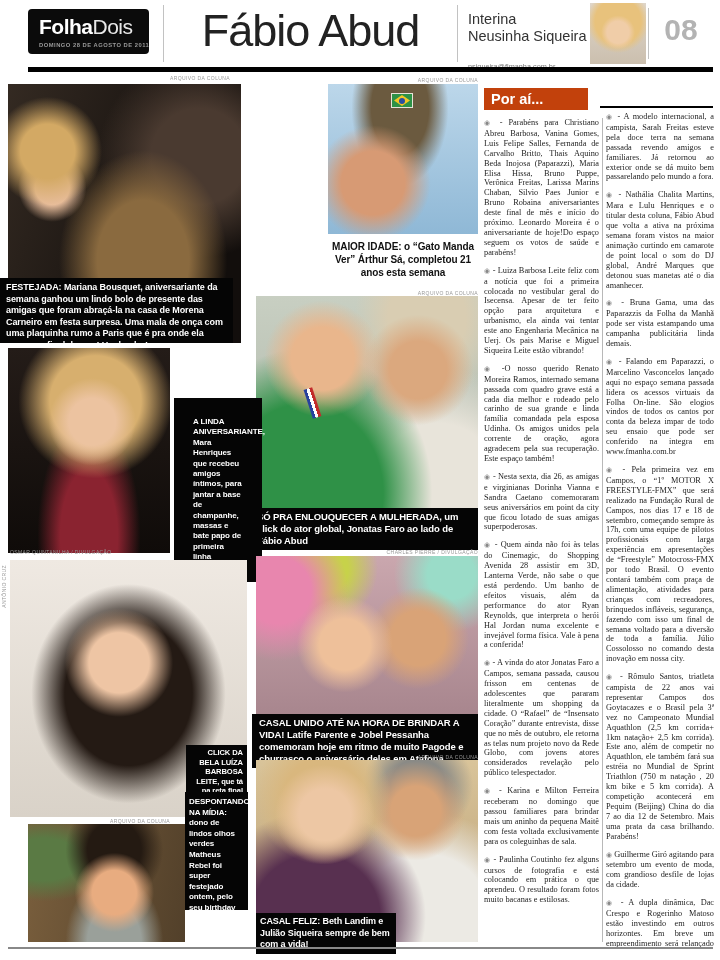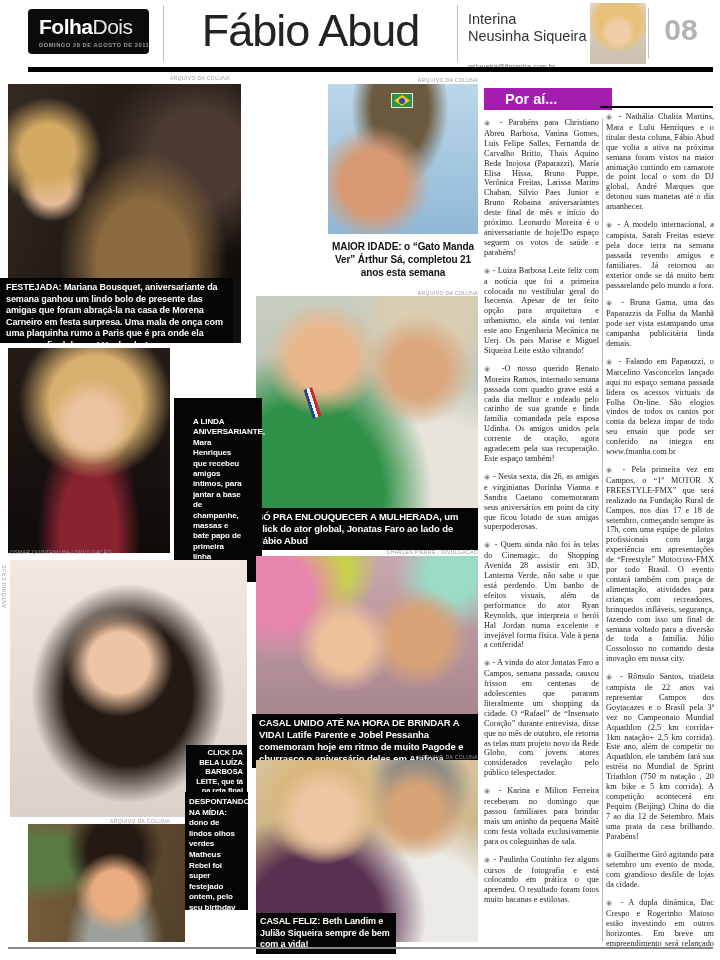--- a/index.html
+++ b/index.html
@@ -95,22 +95,22 @@
   #cap-jonatas{left:252px;top:508px;width:226px;font-size:9.5px;line-height:12px;padding:3px 5px;}
   #cap-latife{left:252px;top:714px;width:226px;font-size:9.5px;line-height:12px;padding:3px 7px;}
   #cap-luiza{left:186px;top:745px;width:61px;height:72px;text-align:right;font-size:7.6px;line-height:9.5px;padding:3px 4px;}
   #cap-matheus{left:185px;top:792px;width:63px;height:118px;font-size:8px;line-height:10.6px;padding:5px 4px;}
   #cap-beth{left:256px;top:913px;width:140px;font-size:9px;line-height:11.5px;padding:3px 4px;}
   .credit{position:absolute;font-size:5px;color:#999;letter-spacing:.4px;white-space:nowrap;}
   .credit-v{position:absolute;left:1px;top:565px;font-size:5px;color:#999;letter-spacing:.4px;
             writing-mode:vertical-rl;transform:rotate(180deg);}
 
   
-  .porai-box{left:484px;top:88px;width:128px;height:22px;background:#a21caf;color:#fff;
-             font-size:14.5px;font-weight:bold;line-height:22px;padding-left:21px;box-sizing:border-box;}
+  .porai-box{left:484px;top:88px;width:104px;height:22px;background:#c2410c;color:#fff;
+             font-size:14.5px;font-weight:bold;line-height:22px;padding-left:7px;box-sizing:border-box;}
   .porai-line{left:600px;top:106px;width:113px;height:2px;background:#000;}
   .col{position:absolute;font-family:"Liberation Serif",serif;font-size:8.3px;line-height:9.9px;
        color:#1d1d1d;text-align:justify;overflow:hidden;}
   #col1{left:484px;top:118px;width:115px;height:830px;}
   #col2{left:606px;top:112px;width:108px;height:836px;}
   .col p{margin:0 0 8px 0;}
   .bullet{color:#888;font-size:7px;font-family:"DejaVu Sans",sans-serif;}
   .col-divider{left:602px;top:118px;width:1px;height:824px;background:#b8b8b8;}
   .bottom-rule{left:8px;top:947px;width:705px;height:2px;background:#888;}
 </style>
@@ -186,22 +186,22 @@
     <p><span class="bullet">◉</span> <span>- Nesta sexta, dia 26, as amigas e virginianas Dorinha Vianna e Sandra Caetano comemoraram seus aniversários em point da city que ficou lotado de suas amigas superpoderosas.</span></p>
     <p><span class="bullet">◉</span> <span>- Quem ainda não foi às telas do Cinemagic, do Shopping Avenida 28 assistir em 3D, Lanterna Verde, não sabe o que está perdendo. Um banho de efeitos visuais, além da performance do ator Ryan Reynolds, que interpreta o herói Hal Jordan numa excelente e invejável forma física. Vale à pena a conferida!</span></p>
     <p><span class="bullet">◉</span> <span>- A vinda do ator Jonatas Faro a Campos, semana passada, causou frisson em centenas de adolescentes que pararam literalmente um shopping da cidade. O “Rafael” de “Insensato Coração” durante entrevista, disse que no mês de outubro, ele retorna as telas num projeto novo da Rede Globo, com jovens atores considerados revelação pelo público telespectador.</span></p>
     <p><span class="bullet">◉</span> <span>- Karina e Milton Ferreira receberam no domingo que passou familiares para brindar mais um aninho da pequena Maitê com festa voltada exclusivamente para os coleguinhas de sala.</span></p>
     <p><span class="bullet">◉</span> <span>- Paulinha Coutinho fez alguns cursos de fotografia e está colocando em prática o que aprendeu. O resultado foram fotos muito bacanas e estilosas.</span></p>
   </div>
 
   <div class="abs col-divider"></div>
 
   <div class="col" id="col2">
+    <p><span class="bullet">◉</span> <span>- A modelo internacional, a campista, Sarah Freitas esteve pela doce terra na semana passada revendo amigos e familiares. Já retornou ao exterior onde se dá muito bem passarelando pelo mundo a fora.</span></p>
     <p><span class="bullet">◉</span> <span>- Nathália Chalita Martins, Mara e Lulu Henriques e o titular desta coluna, Fábio Abud que volta a ativa na próxima semana foram vistos na maior animação curtindo em camarote de point local o som do DJ global, André Marques que detonou suas manetas até o dia amanhecer.</span></p>
-    <p><span class="bullet">◉</span> <span>- A modelo internacional, a campista, Sarah Freitas esteve pela doce terra na semana passada revendo amigos e familiares. Já retornou ao exterior onde se dá muito bem passarelando pelo mundo a fora.</span></p>
     <p><span class="bullet">◉</span> <span>- Bruna Gama, uma das Paparazzis da Folha da Manhã pode ser vista estampando uma campanha publicitária linda demais.</span></p>
     <p><span class="bullet">◉</span> <span>- Falando em Paparazzi, o Marcelino Vasconcelos lançado aqui no espaço semana passada lidera os acessos virtuais da Folha On-line. São elogios vindos de todos os cantos por conta da beleza impar de todo seu ensaio que pode ser conferido na integra em www.fmanha.com.br</span></p>
     <p><span class="bullet">◉</span> <span>- Pela primeira vez em Campos, o “1º MOTOR X FREESTYLE-FMX” que será realizado na Fundação Rural de Campos, nos dias 17 e 18 de setembro, começando sempre às 17h, com uma equipe de pilotos profissionais com larga experiência em apresentações de “Freestyle” Motocross-FMX por todo Brasil. O evento contará também com praça de alimentação, atividades para crianças com recreadores, brinquedos infláveis, segurança, fazendo com isso um final de semana voltado para a diversão de toda a família. Júlio Cossolosso no comando desta inovação em nossa city.</span></p>
     <p><span class="bullet">◉</span> <span>- Rômulo Santos, triatleta campista de 22 anos vai representar Campos dos Goytacazes e o Brasil pela 3ª vez no Campeonato Mundial Aquathlon (2,5 km corrida+ 1km natação+ 2,5 km corrida). Este ano, além de competir no Aquathlon, ele também fará sua estréia no Mundial de Sprint Triathlon (750 m natação , 20 km bike e 5 km corrida). A competição acontecerá em Pequim (Beijing) China do dia 7 ao dia 12 de Setembro. Mais uma prata da casa brilhando. Parabéns!</span></p>
     <p><span class="bullet">◉</span> <span>Guilherme Giró agitando para setembro um evento de moda, com grandioso desfile de lojas da cidade.</span></p>
     <p><span class="bullet">◉</span> <span>- A dupla dinâmica, Dac Crespo e Rogerinho Matoso estão investindo em outros horizontes. Em breve um empreendimento será relançado em área da Pelinca.</span></p>
   </div>
 
   <div class="abs bottom-rule"></div>
 </div>

